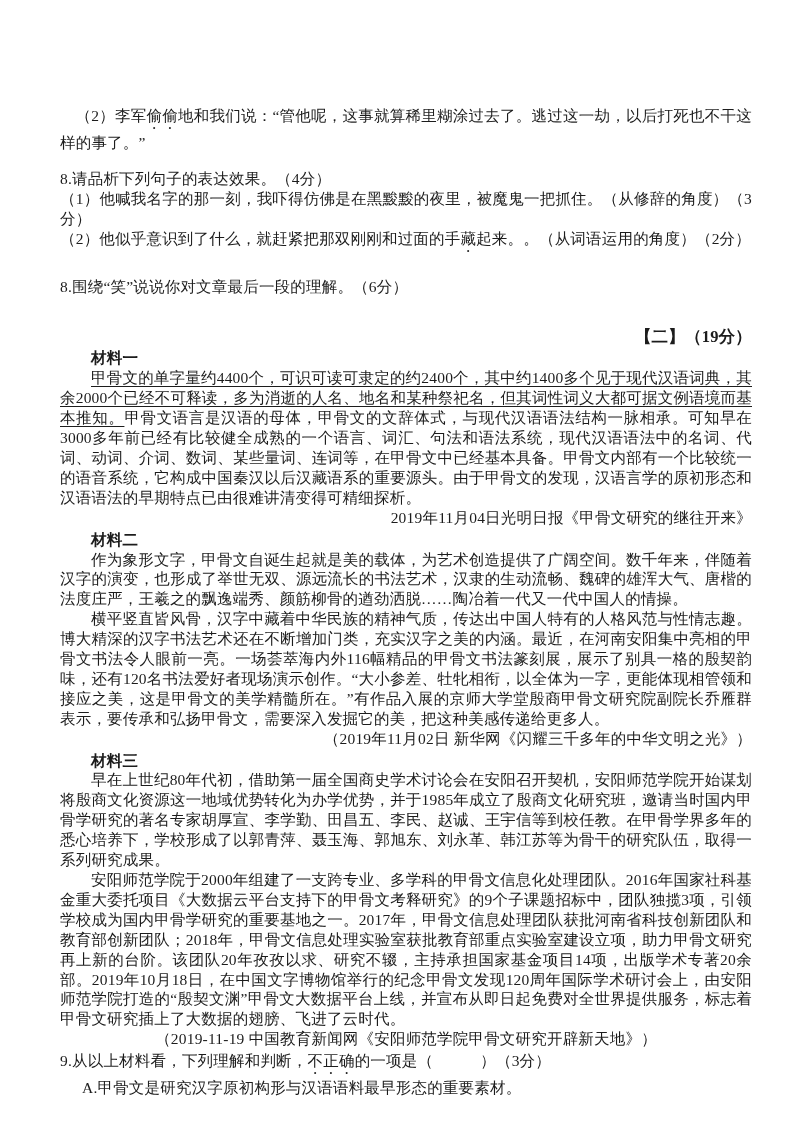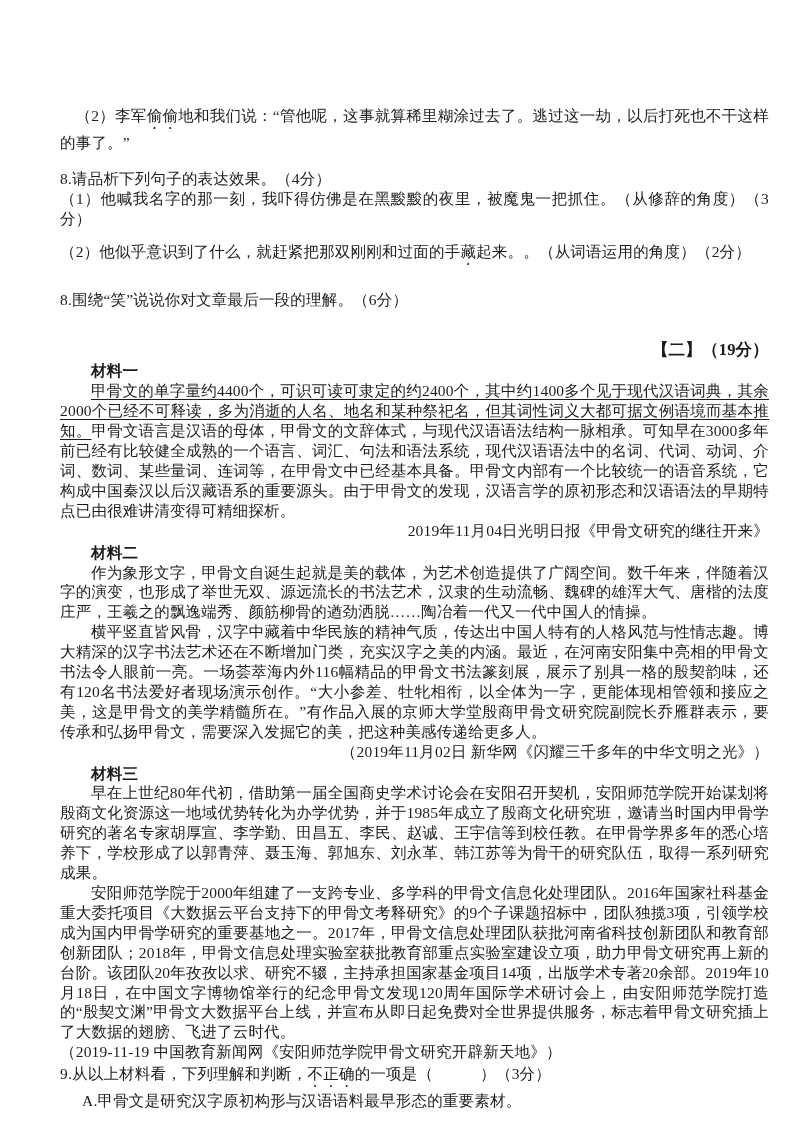--- a/index.html
+++ b/index.html
@@ -4,45 +4,45 @@
 <style>
   * { box-sizing: border-box; }
   html, body { margin: 0; padding: 0; background: #e8e8e8; }
   .page {
     width: 793px;
     height: 1122px;
     margin: 0 auto;
     background: #ffffff;
     color: #1c1c1c;
     font-family: "Liberation Serif", "DejaVu Serif", serif;
-    padding: 106px 24px 0 60px;
+    padding: 106px 41px 0 60px;
     overflow: hidden;
   }
   p {
     margin: 0;
     font-size: 15.5px;
     line-height: 19.9px;
     text-align: justify;
     letter-spacing: 0.2px;
   }
   .q6-para { text-indent: 1em; }
   .q7-stem { margin-top: 16px; }
   .q7-item1 { }
-  .q7-item2 { margin-top: 13px; }
+  .q7-item2 { }
   .q8-para { margin-top: 21px; }
   .section-title {
     margin-top: 30px;
     text-align: right;
     font-weight: bold;
     font-size: 16.5px;
   }
   .mat-heading { font-weight: bold; text-indent: 2em; margin-top: 2px; }
   .body-para { text-indent: 2em; }
   .source-right { text-align: right; }
-  .source-left { text-align: left; }
+  .source-left { text-align: center; }
   .q9-stem { margin-top: 2px; }
   .option { padding-left: 22px; text-align: left; }
   .underlined {
     text-decoration: underline;
     text-underline-offset: 3px;
   }
   .emph {
     text-emphasis: filled dot currentColor;
     -webkit-text-emphasis: filled dot currentColor;
     text-emphasis-position: under right;

